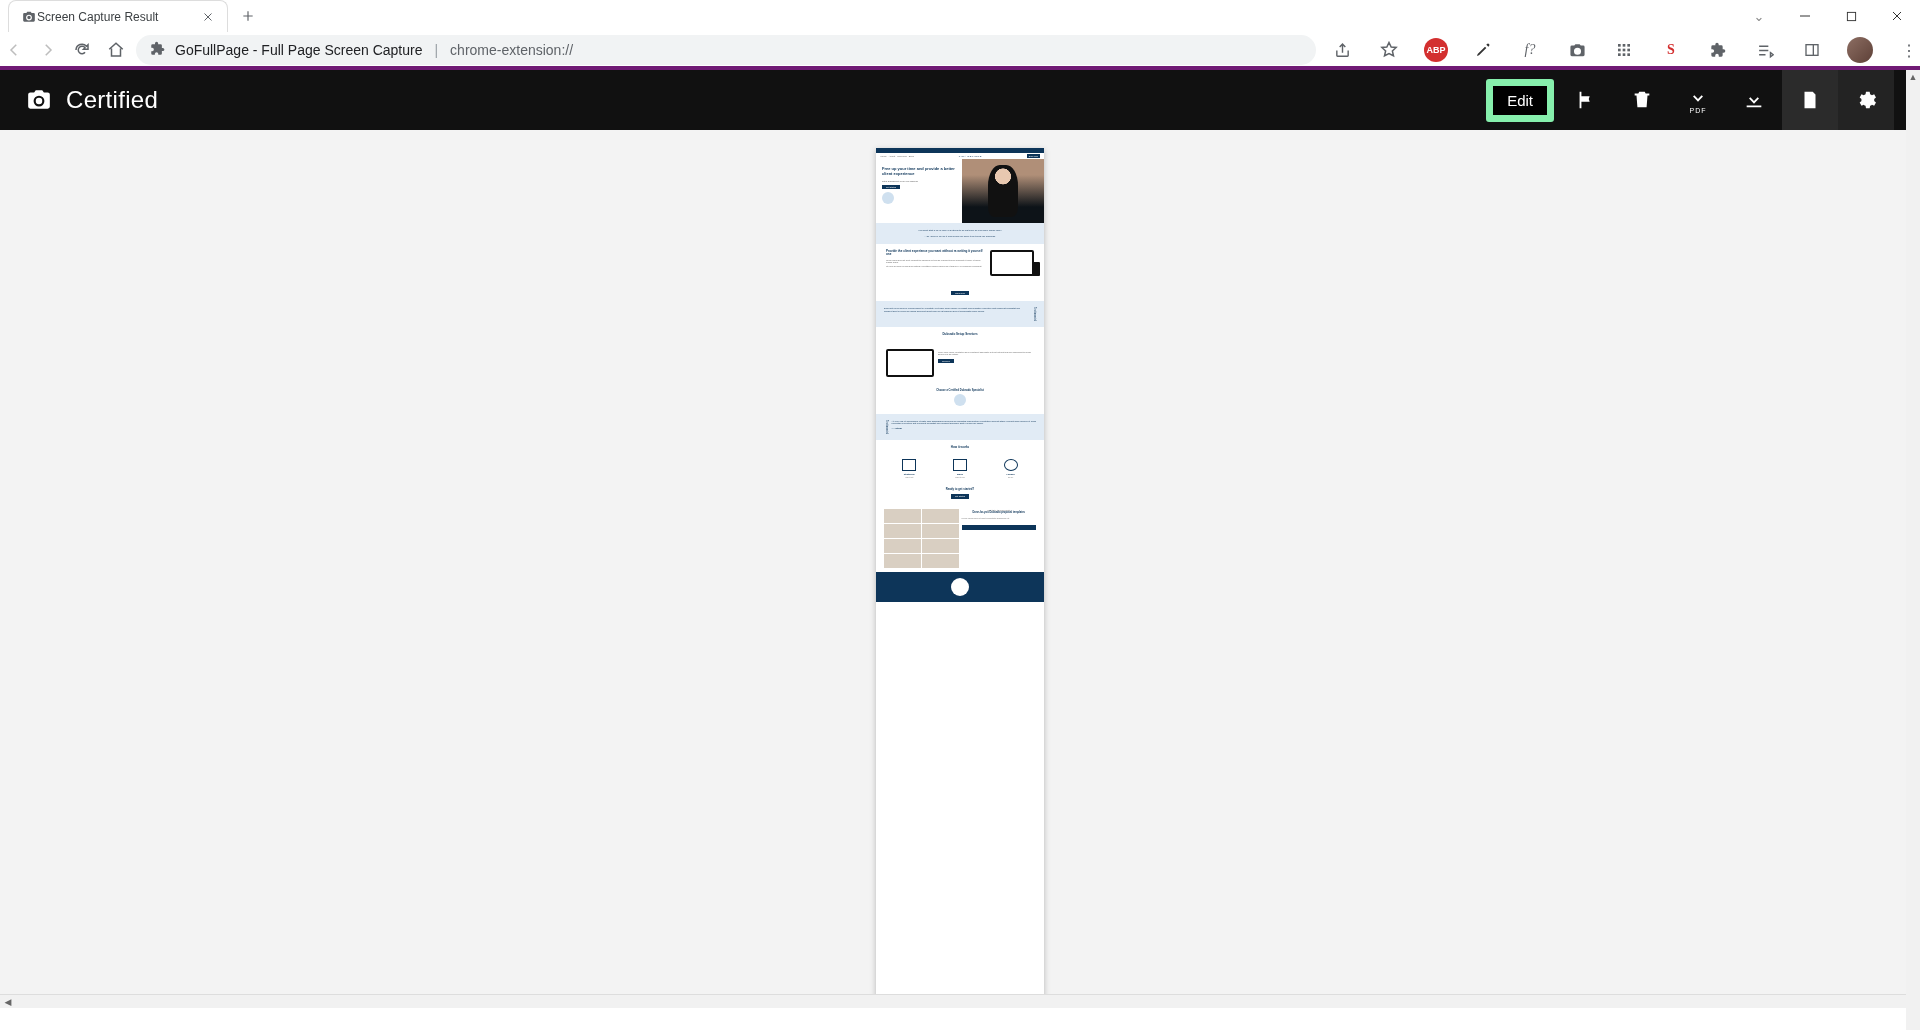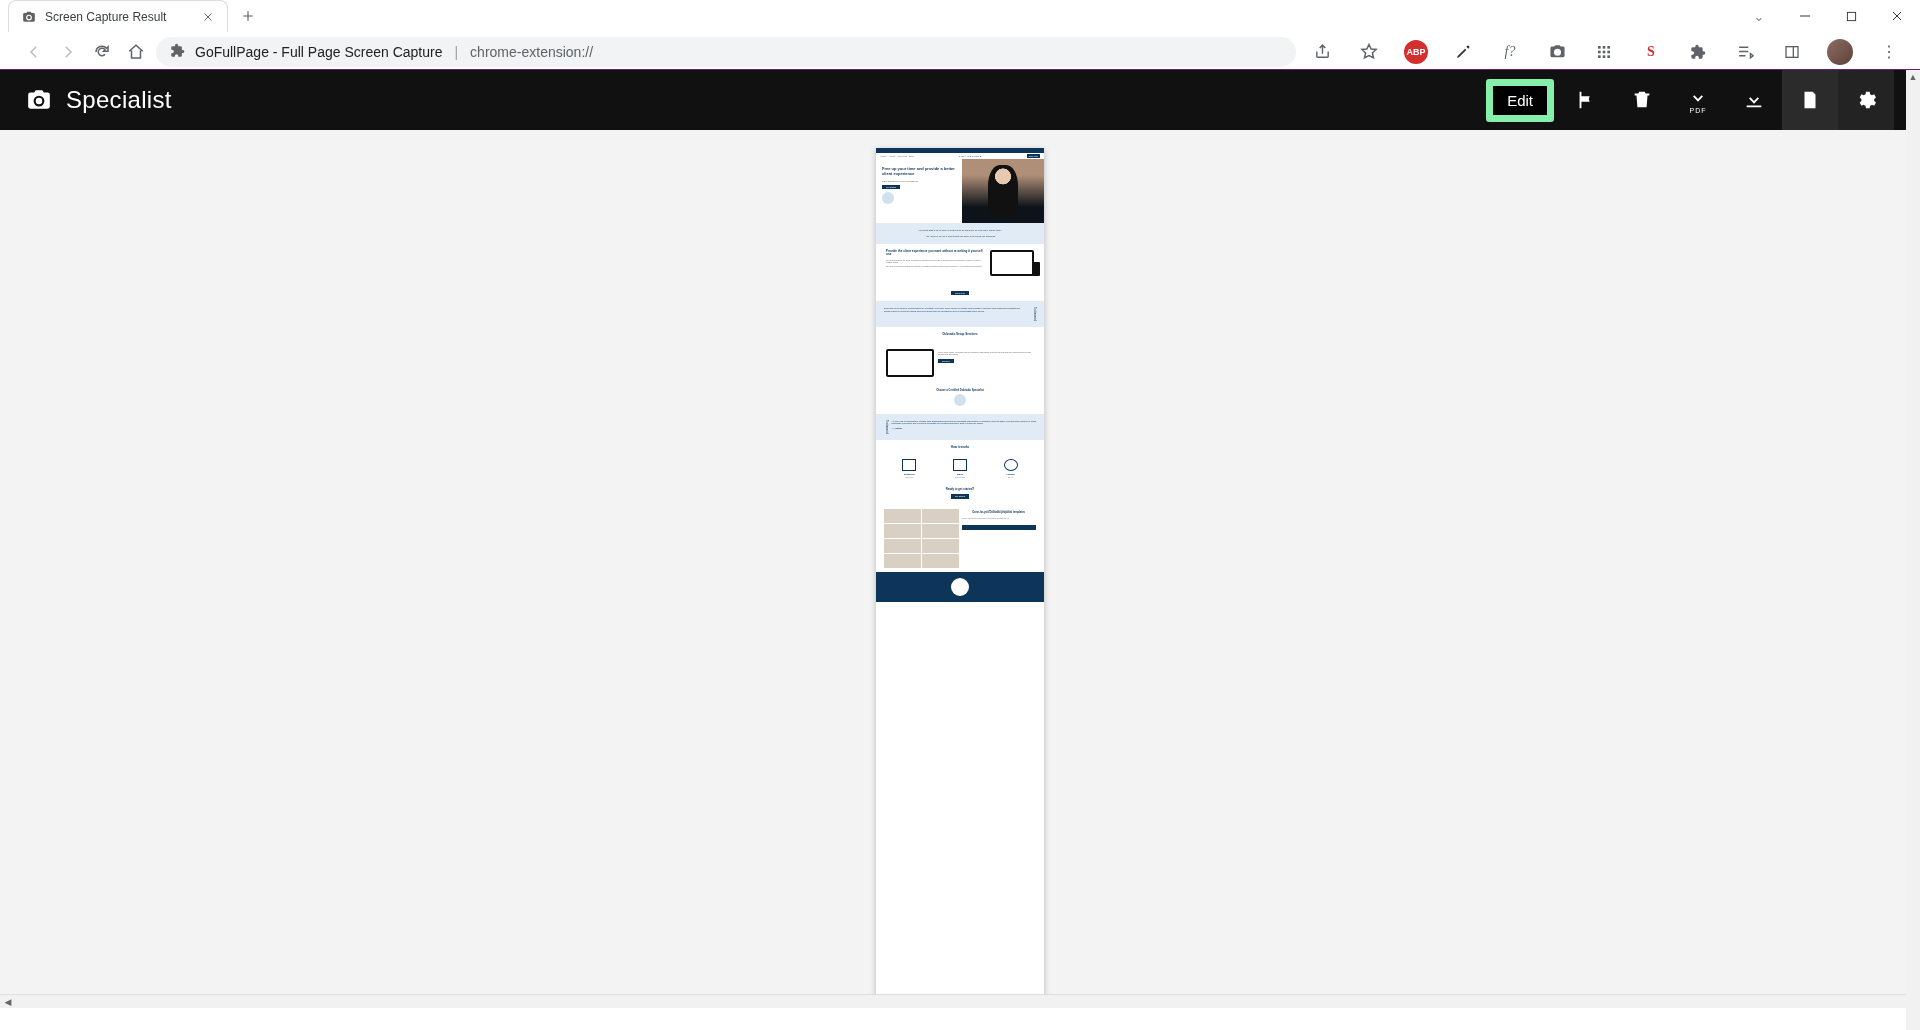--- a/index.html
+++ b/index.html
@@ -1,30 +1,30 @@
 <!DOCTYPE html>
 <html><head>
 <meta charset="utf-8">
 <style>
 * { margin:0; padding:0; box-sizing:border-box; }
 body { font-family:"Segoe UI",Arial,sans-serif; font-size:13px; background:#fff; width:1920px; height:1030px; overflow:hidden; }
 
 
 .titlebar { height:34px; background:#fff; display:flex; align-items:flex-start; position:relative; }
-.tab { margin-left:8px; height:32px; display:flex; align-items:center; padding:0 12px; background:#fff; border-radius:8px 8px 0 0; border:1px solid #ddd; border-bottom:none; gap:8px; width:220px; }
+.tab { margin-left:8px; height:32px; display:flex; align-items:center; padding:0 12px; background:#fff; border-radius:8px 8px 0 0; border:1px solid #ddd; border-bottom:none; width:220px; }
 .tab .fav { width:16px; height:16px; display:flex; align-items:center; justify-content:center; color:#5f6368; }
 .tab .title { flex:1; font-size:12px; color:#3c4043; white-space:nowrap; overflow:hidden; }
 .tab .close { width:14px; height:14px; color:#5f6368; display:flex; align-items:center; justify-content:center; }
 .newtab { width:28px; height:28px; margin-left:6px; display:flex; align-items:center; justify-content:center; color:#5f6368; margin-top:2px; }
 .win-controls { position:absolute; right:0; top:0; display:flex; }
 .win-controls div { width:46px; height:32px; display:flex; align-items:center; justify-content:center; color:#555; }
 .win-controls .chev { color:#888; }
 
 
-.toolbar { height:36px; background:#fff; display:flex; align-items:center; padding:0 20px; gap:6px; border-bottom:1px solid #701a75; }
+.toolbar { height:36px; background:#fff; display:flex; align-items:center; padding:0 0; gap:6px; border-bottom:4px solid #701a75; }
 .nav-btn { width:28px; height:28px; display:flex; align-items:center; justify-content:center; color:#5f6368; border-radius:50%; }
 .nav-btn.disabled { color:#bdbdbd; }
 .omnibox { flex:1; height:30px; background:#f1f3f4; border-radius:15px; display:flex; align-items:center; padding:0 14px; gap:10px; color:#3c4043; font-size:14px; }
 .omnibox .puzzle { color:#5f6368; }
 .omnibox .site { color:#202124; }
 .omnibox .sep { color:#9aa0a6; margin:0 2px; }
 .omnibox .proto { color:#5f6368; }
 .right-icons { display:flex; align-items:center; gap:23px; margin-left:8px; }
 .ext-icon { width:24px; height:24px; display:flex; align-items:center; justify-content:center; color:#5f6368; font-size:14px; }
 .abp { background:#d32f2f; color:#fff; border-radius:50%; font-size:9px; font-weight:bold; }
@@ -229,21 +229,21 @@
   </div>
 </div>
 
 <div class="gfp-header">
   <div class="gfp-brand">
     <span class="cam">
       <svg viewBox="0 0 24 24" fill="#fff">
           <path d="M9 3l-1.5 2H4a2 2 0 00-2 2v11a2 2 0 002 2h16a2 2 0 002-2V7a2 2 0 00-2-2h-3.5L15 3H9zm3 5a5 5 0 110 10 5 5 0 010-10zm0 2a3 3 0 100 6 3 3 0 000-6z"></path>
         </svg>
     </span>
-    <span class="name">Specialist</span>
+    <span class="name">Certified</span>
   </div>
   <div class="gfp-actions">
     <div class="gfp-btn edit">
       <span class="box">Edit</span>
     </div>
     <div class="gfp-btn">
       <svg viewBox="0 0 24 24" fill="#fff">
           <path d="M5 3v18h2v-7h9l-1-3 1-3H7V3H5z"></path>
         </svg>
     </div>

